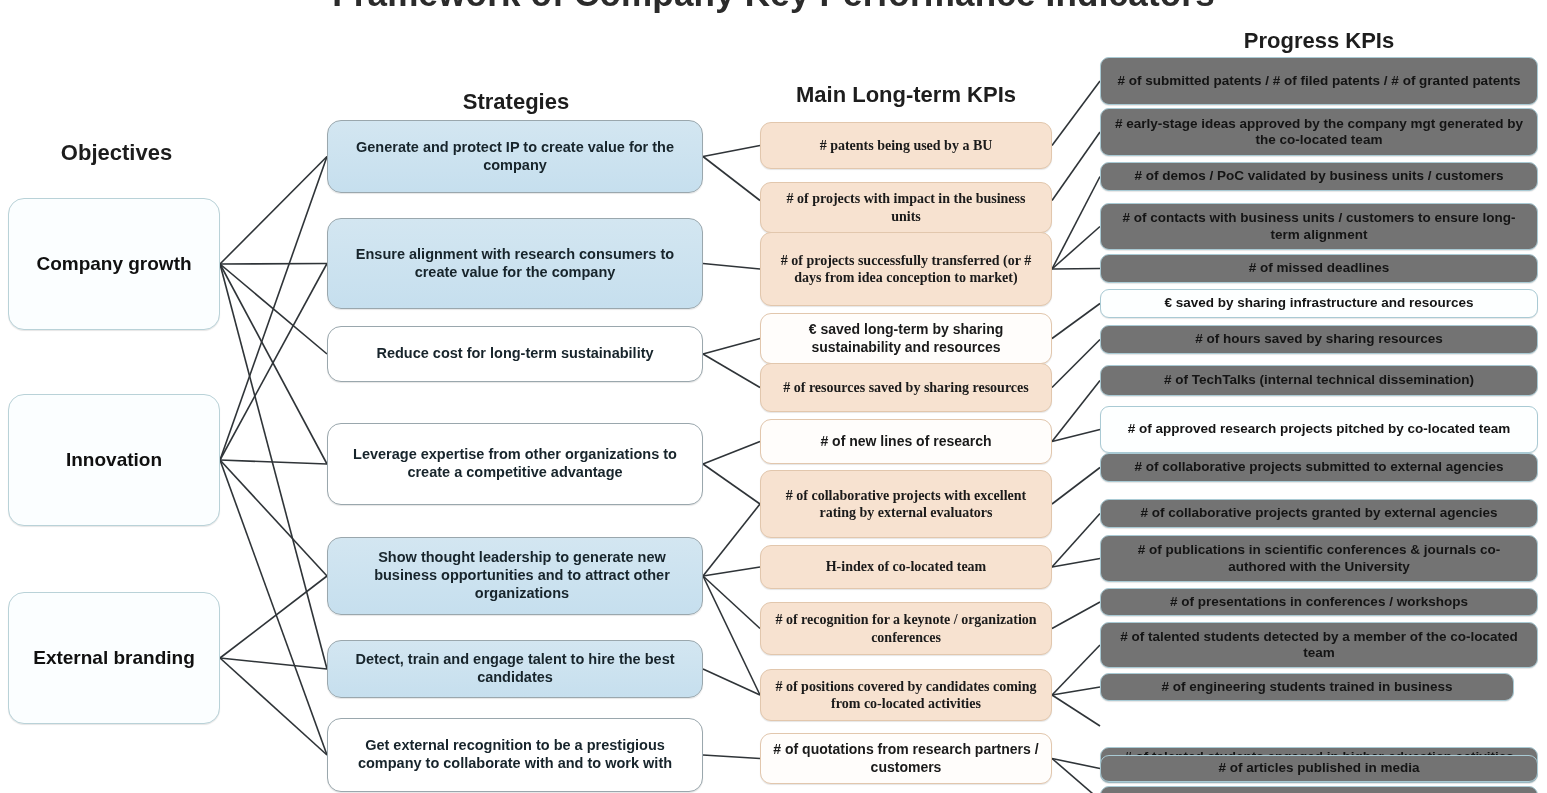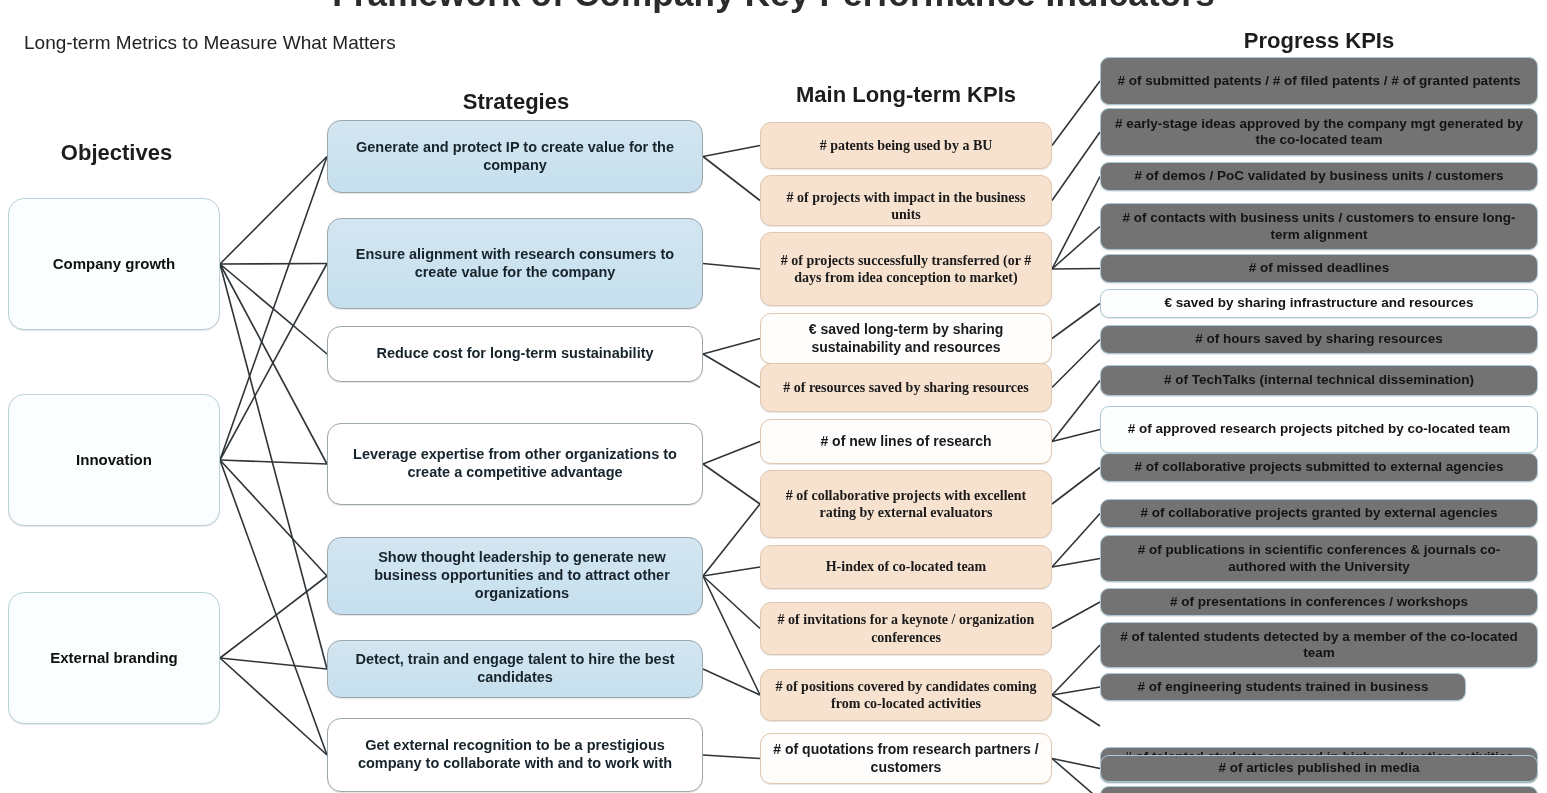--- a/index.html
+++ b/index.html
@@ -38,21 +38,21 @@
     position:absolute;box-sizing:border-box;
     display:flex;align-items:center;justify-content:center;
     text-align:center;border-radius:12px;z-index:3;
     padding:2px 10px;line-height:1.22;
     box-shadow:0 1px 1px rgba(0,0,0,.10);
   }
   .node span{display:block;width:100%;}
 
   .obj{
     border:1.6px solid #b9d2d8;background:#fbfeff;border-radius:16px;
-    font-size:15px;font-weight:700;color:#101010;
+    font-size:19px;font-weight:700;color:#101010;
   }
 
   .strat{
     border:1.4px solid #9aa7ad;border-radius:14px;
     font-size:14.5px;font-weight:600;color:#17242b;
   }
   .strat.fill{background:linear-gradient(180deg,#d3e6f1 0%,#c6dfee 100%);}
   .strat.plain{background:#ffffff;}
 
   .kpi{
@@ -115,21 +115,20 @@
       <line x1="1052" y1="567" x2="1100" y2="558.5"></line>
       <line x1="1052" y1="628.5" x2="1100" y2="602"></line>
       <line x1="1052" y1="695" x2="1100" y2="645"></line>
       <line x1="1052" y1="695" x2="1100" y2="687"></line>
       <line x1="1052" y1="695" x2="1100" y2="726"></line>
       <line x1="1052" y1="758.5" x2="1100" y2="768.5"></line>
       <line x1="1052" y1="758.5" x2="1100" y2="800"></line>
     </svg>
 
   <div class="maintitle">Framework of Company Key Performance Indicators</div>
-  <div class="subtitle">Long-term Metrics to Measure What Matters</div>
 
   <div class="colhead" id="head-objectives">Objectives</div>
   <div class="colhead" id="head-strategies">Strategies</div>
   <div class="colhead" id="head-mainkpis">Main Long-term KPIs</div>
   <div class="colhead" id="head-progress">Progress KPIs</div>
 
   <div id="col-objectives">
       <div class="node obj fill" style="left: 8px; top: 198px; width: 212px; height: 132px;">
         <span>Company growth</span>
       </div>
@@ -160,21 +159,21 @@
         <span>Detect, train and engage talent to hire the best candidates</span>
       </div>
       <div class="node strat plain" style="left: 327px; top: 718px; width: 376px; height: 74px;">
         <span>Get external recognition to be a prestigious company to collaborate  with and to work with</span>
       </div>
     </div>
   <div id="col-mainkpis">
       <div class="node kpi fill" style="left: 760px; top: 122px; width: 292px; height: 47px;">
         <span># patents being used by a BU</span>
       </div>
-      <div class="node kpi fill" style="left: 760px; top: 175px; width: 292px; height: 51px; align-items: flex-end;">
+      <div class="node kpi fill" style="left: 760px; top: 182px; width: 292px; height: 51px;">
         <span># of projects with impact in the business units</span>
       </div>
       <div class="node kpi fill" style="left: 760px; top: 232px; width: 292px; height: 74px;">
         <span># of projects successfully transferred (or # days from idea conception to market)</span>
       </div>
       <div class="node kpi plain" style="left: 760px; top: 313px; width: 292px; height: 51px;">
         <span>€ saved long-term by sharing sustainability and resources</span>
       </div>
       <div class="node kpi fill" style="left: 760px; top: 363px; width: 292px; height: 49px;">
         <span># of resources saved by sharing resources</span>
@@ -182,21 +181,21 @@
       <div class="node kpi plain" style="left: 760px; top: 419px; width: 292px; height: 45px;">
         <span># of new lines of research</span>
       </div>
       <div class="node kpi fill" style="left: 760px; top: 470px; width: 292px; height: 68px;">
         <span># of collaborative projects with excellent rating by external evaluators</span>
       </div>
       <div class="node kpi fill" style="left: 760px; top: 545px; width: 292px; height: 44px;">
         <span>H-index of co-located team</span>
       </div>
       <div class="node kpi fill" style="left: 760px; top: 602px; width: 292px; height: 53px;">
-        <span># of invitations for a keynote / organization conferences</span>
+        <span># of recognition for a keynote / organization conferences</span>
       </div>
       <div class="node kpi fill" style="left: 760px; top: 669px; width: 292px; height: 52px;">
         <span># of positions covered by candidates coming from co-located activities</span>
       </div>
       <div class="node kpi plain" style="left: 760px; top: 733px; width: 292px; height: 51px;">
         <span># of quotations from research partners / customers</span>
       </div>
     </div>
   <div id="col-progress">
       <div class="node prog fill" style="left: 1100px; top: 57px; width: 438px; height: 48px;">
@@ -234,21 +233,21 @@
       </div>
       <div class="node prog fill" style="left: 1100px; top: 535px; width: 438px; height: 47px;">
         <span># of publications in scientific conferences &amp; journals co-authored with the University</span>
       </div>
       <div class="node prog fill" style="left: 1100px; top: 588px; width: 438px; height: 28px;">
         <span># of presentations in conferences / workshops</span>
       </div>
       <div class="node prog fill" style="left: 1100px; top: 622px; width: 438px; height: 46px;">
         <span># of talented students detected by a member of the co-located team</span>
       </div>
-      <div class="node prog fill" style="left: 1100px; top: 673px; width: 366px; height: 28px;">
+      <div class="node prog fill" style="left: 1100px; top: 673px; width: 414px; height: 28px;">
         <span># of engineering students trained in business</span>
       </div>
       <div class="node prog fill" style="left: 1100px; top: 721px; width: 438px; height: 36px; margin-top: 26px;">
         <span># of talented students engaged in higher-education activities (Master, PhD)</span>
       </div>
       <div class="node prog fill" style="left: 1100px; top: 755px; width: 438px; height: 27px;">
         <span># of articles published in media</span>
       </div>
       <div class="node prog fill" style="left: 1100px; top: 786px; width: 438px; height: 28px;">
         <span></span>

